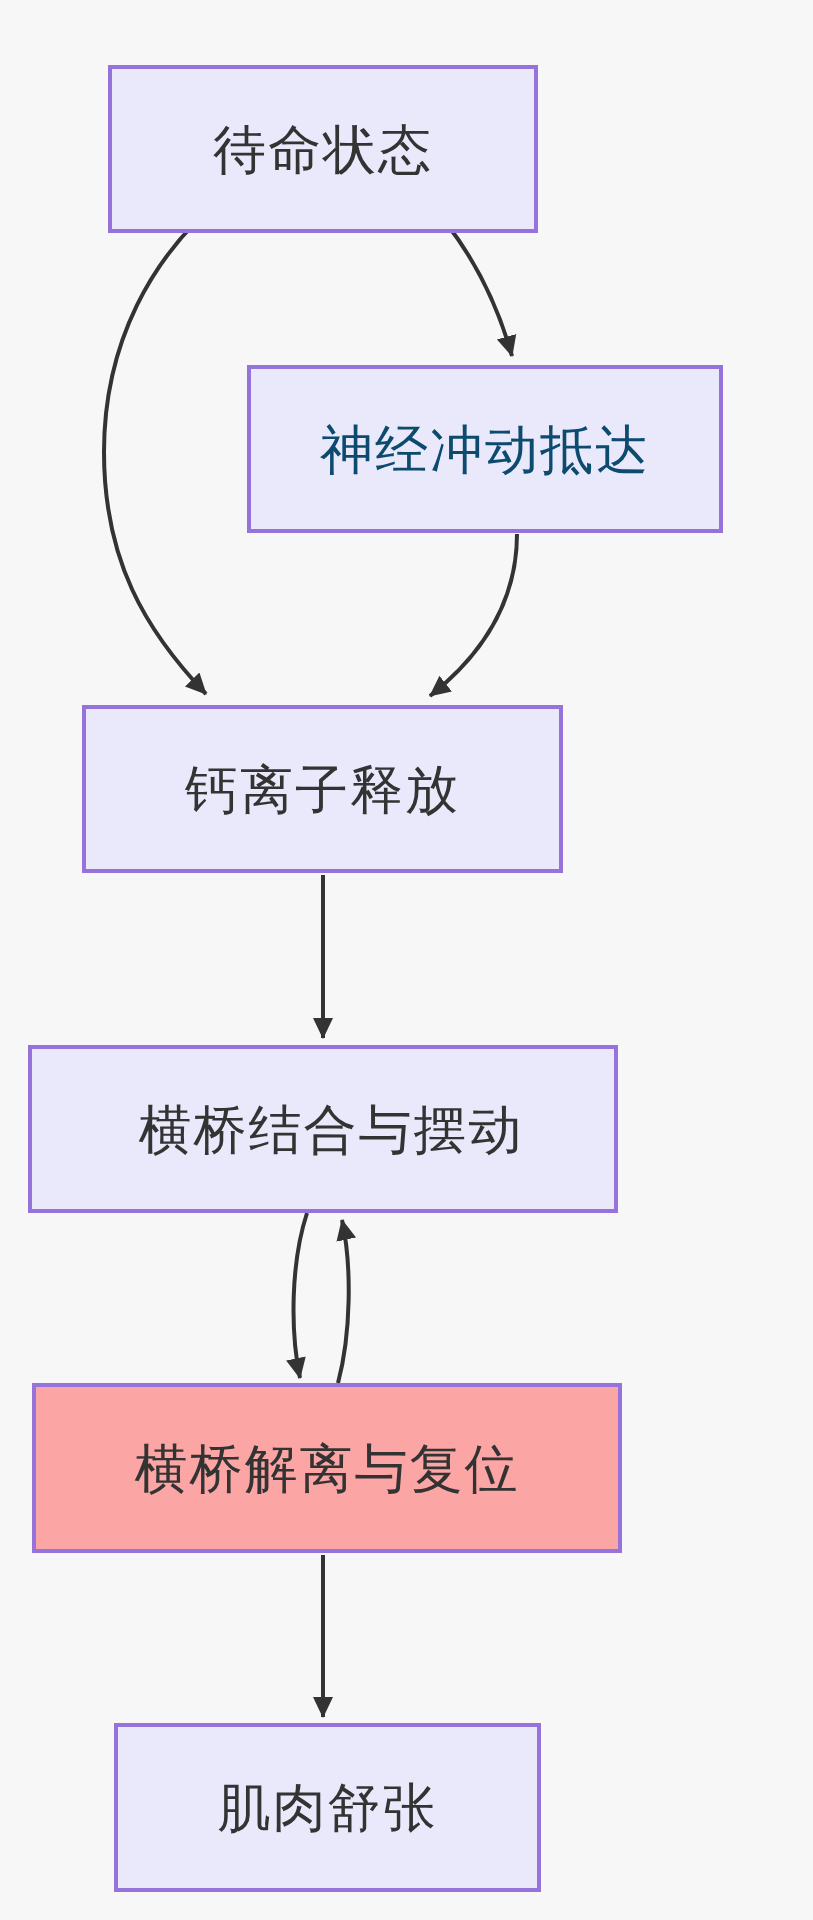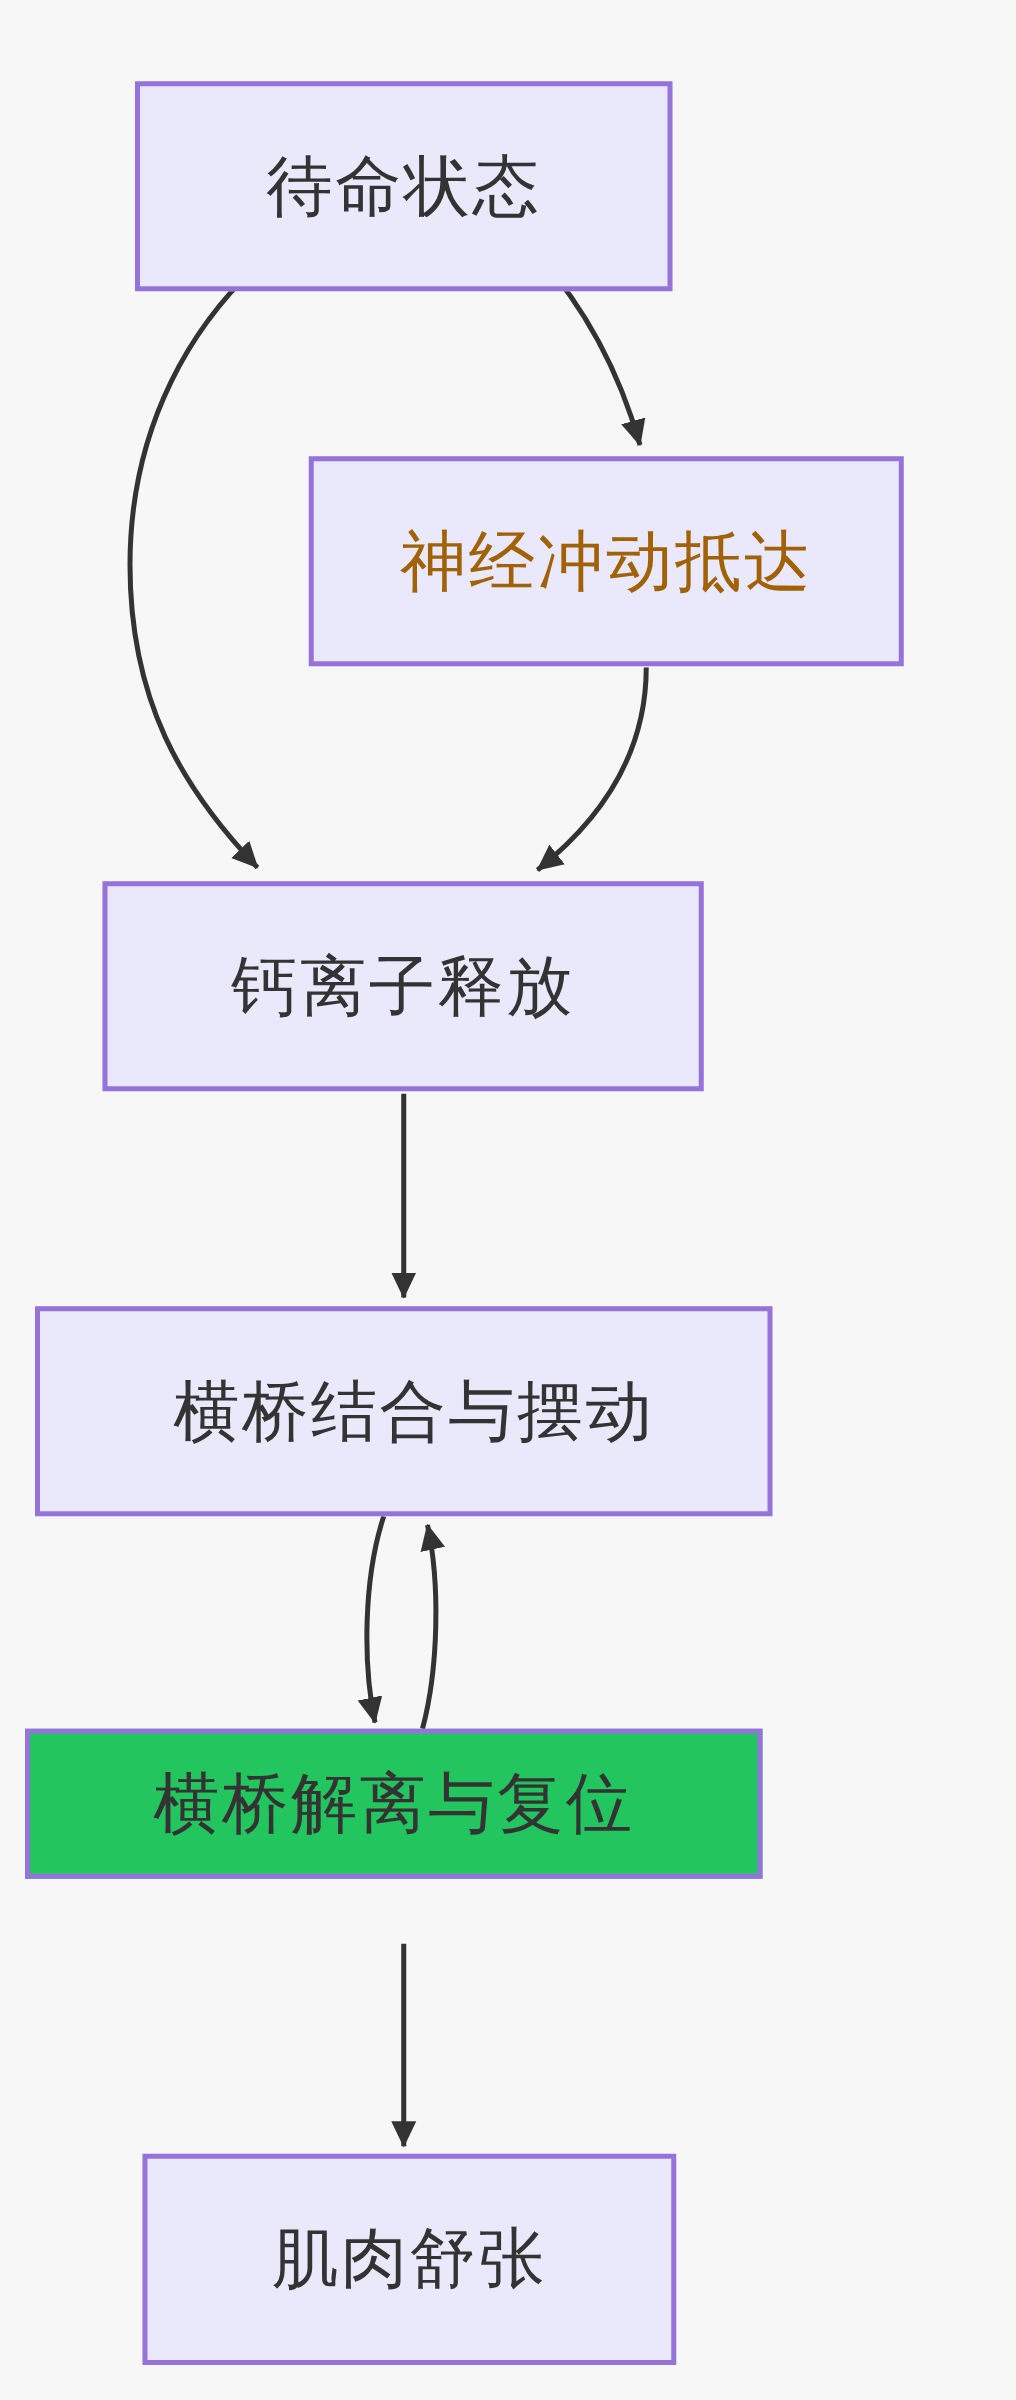--- a/index.html
+++ b/index.html
@@ -60,28 +60,28 @@
         <path d="M307,1213 C291,1262 290,1330 300,1378" fill="none" stroke="#333333" stroke-width="4" marker-end="url(#arrowhead)"></path>
         <path d="M338,1383 C351,1334 352,1266 342,1220" fill="none" stroke="#333333" stroke-width="4" marker-end="url(#arrowhead)"></path>
         <path d="M323,1555 L323,1717" fill="none" stroke="#333333" stroke-width="4" marker-end="url(#arrowhead)"></path>
       </g>
   </svg>
   <div id="nodes">
       <div class="flow-node" style="left: 108px; top: 25px; width: 430px; height: 168px; background: rgb(233, 233, 251); border-color: rgb(150, 115, 219); border-width: 4px; margin-top: 40px;">
         <span class="node-label" style="color: rgb(51, 51, 51);">待命状态</span>
       </div>
       <div class="flow-node" style="left: 247px; top: 365px; width: 476px; height: 168px; background: rgb(233, 233, 251); border-color: rgb(150, 115, 219); border-width: 4px;">
-        <span class="node-label" style="color: #a16207;">神经冲动抵达</span>
+        <span class="node-label" style="color: #0c4a6e;">神经冲动抵达</span>
       </div>
       <div class="flow-node" style="left: 82px; top: 705px; width: 481px; height: 168px; background: rgb(233, 233, 251); border-color: rgb(150, 115, 219); border-width: 4px;">
         <span class="node-label" style="color: rgb(51, 51, 51);">钙离子释放</span>
       </div>
       <div class="flow-node" style="left: 28px; top: 1045px; width: 590px; height: 168px; background: rgb(233, 233, 251); border-color: rgb(150, 115, 219); border-width: 4px;">
         <span class="node-label" style="color: rgb(51, 51, 51); margin-left: 16px;">横桥结合与摆动</span>
       </div>
-      <div class="flow-node" style="left: 20px; top: 1383px; width: 590px; height: 120px; background: #22c55e; border-color: rgb(150, 115, 219); border-width: 4px;">
+      <div class="flow-node" style="left: 32px; top: 1383px; width: 590px; height: 170px; background: #fca5a5; border-color: rgb(150, 115, 219); border-width: 4px;">
         <span class="node-label" style="color: rgb(51, 51, 51);">横桥解离与复位</span>
       </div>
       <div class="flow-node" style="left: 114px; top: 1723px; width: 427px; height: 169px; background: rgb(233, 233, 251); border-color: rgb(150, 115, 219); border-width: 4px;">
         <span class="node-label" style="color: rgb(51, 51, 51);">肌肉舒张</span>
       </div>
     </div>
 </div>
 
 </body></html>

